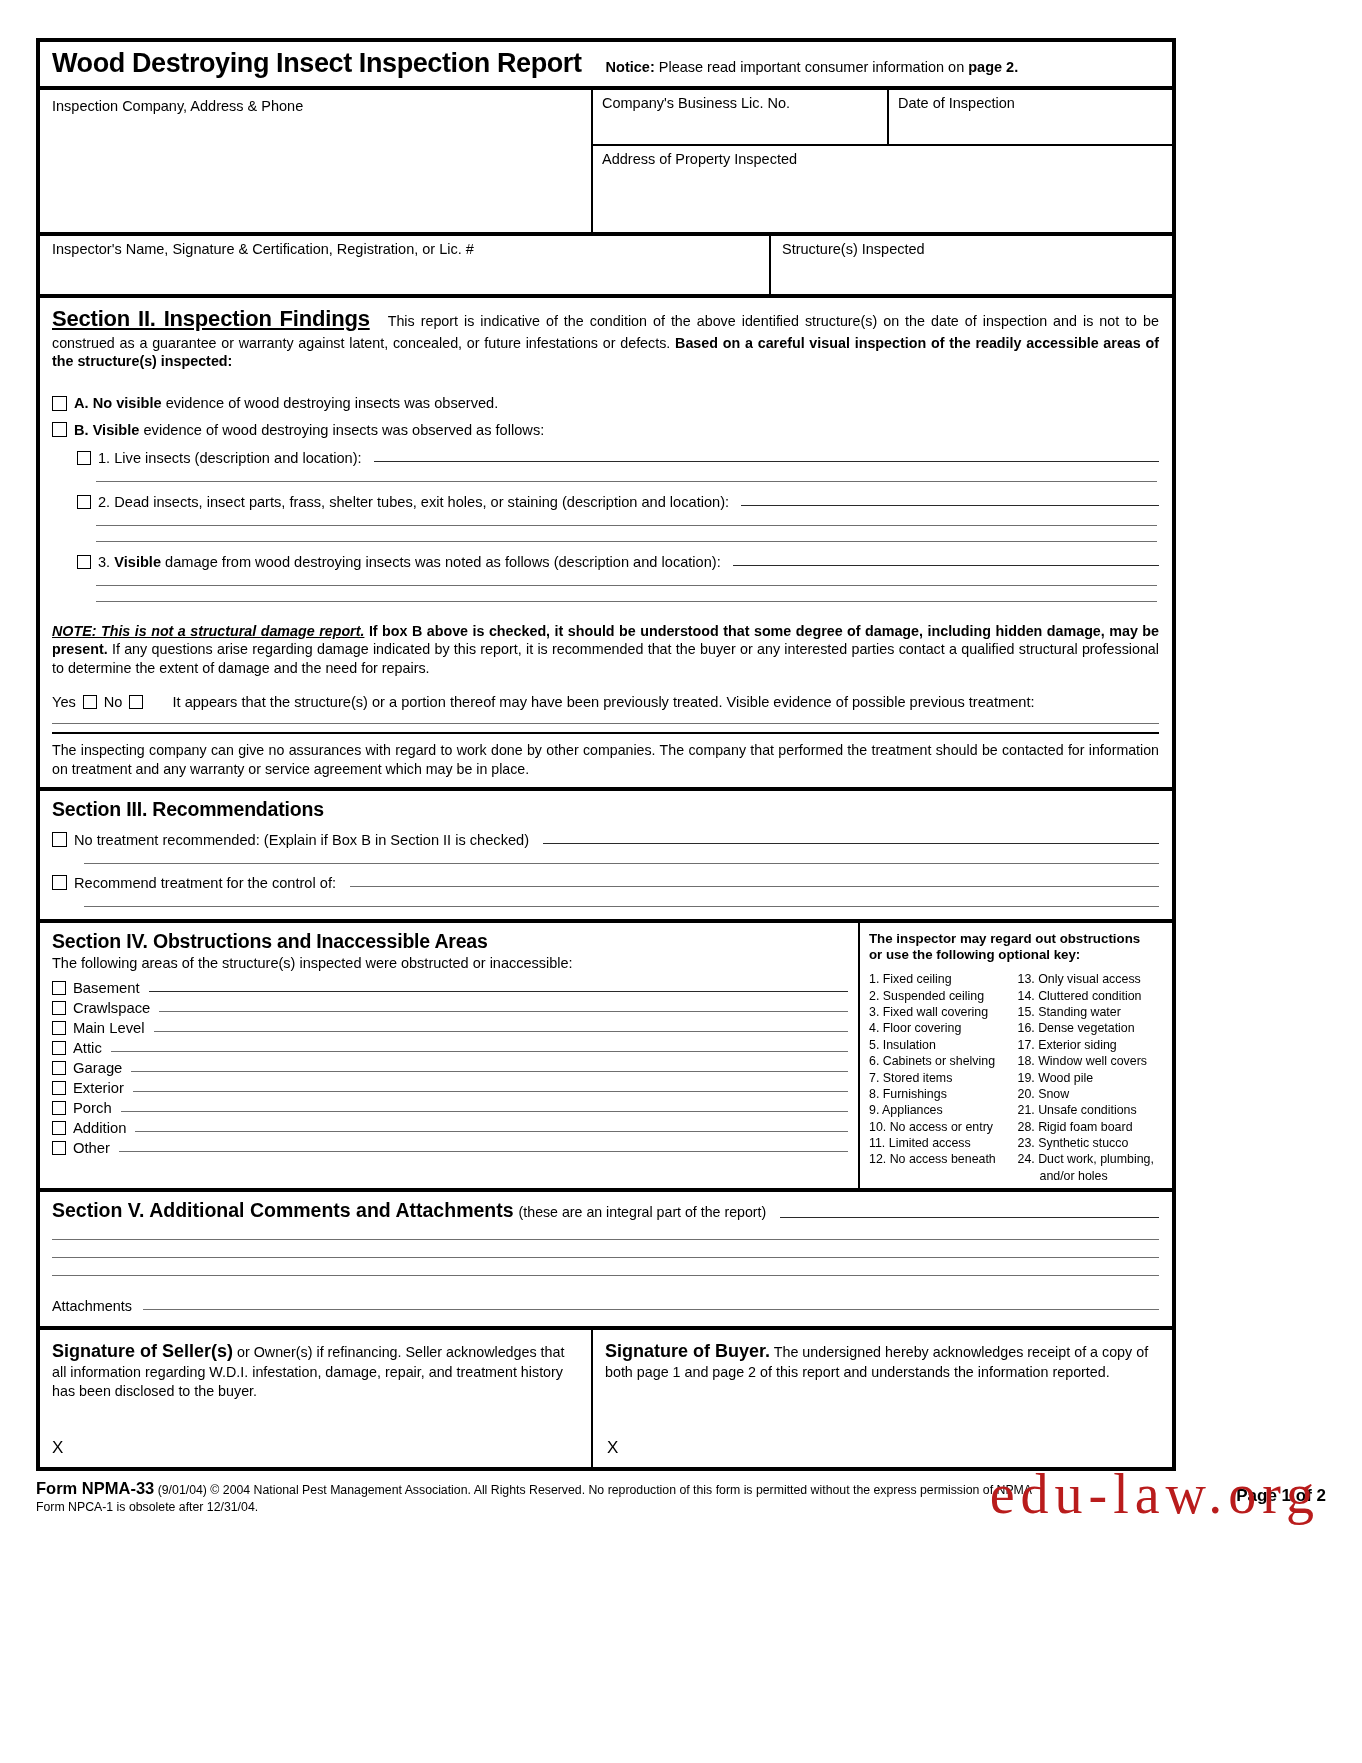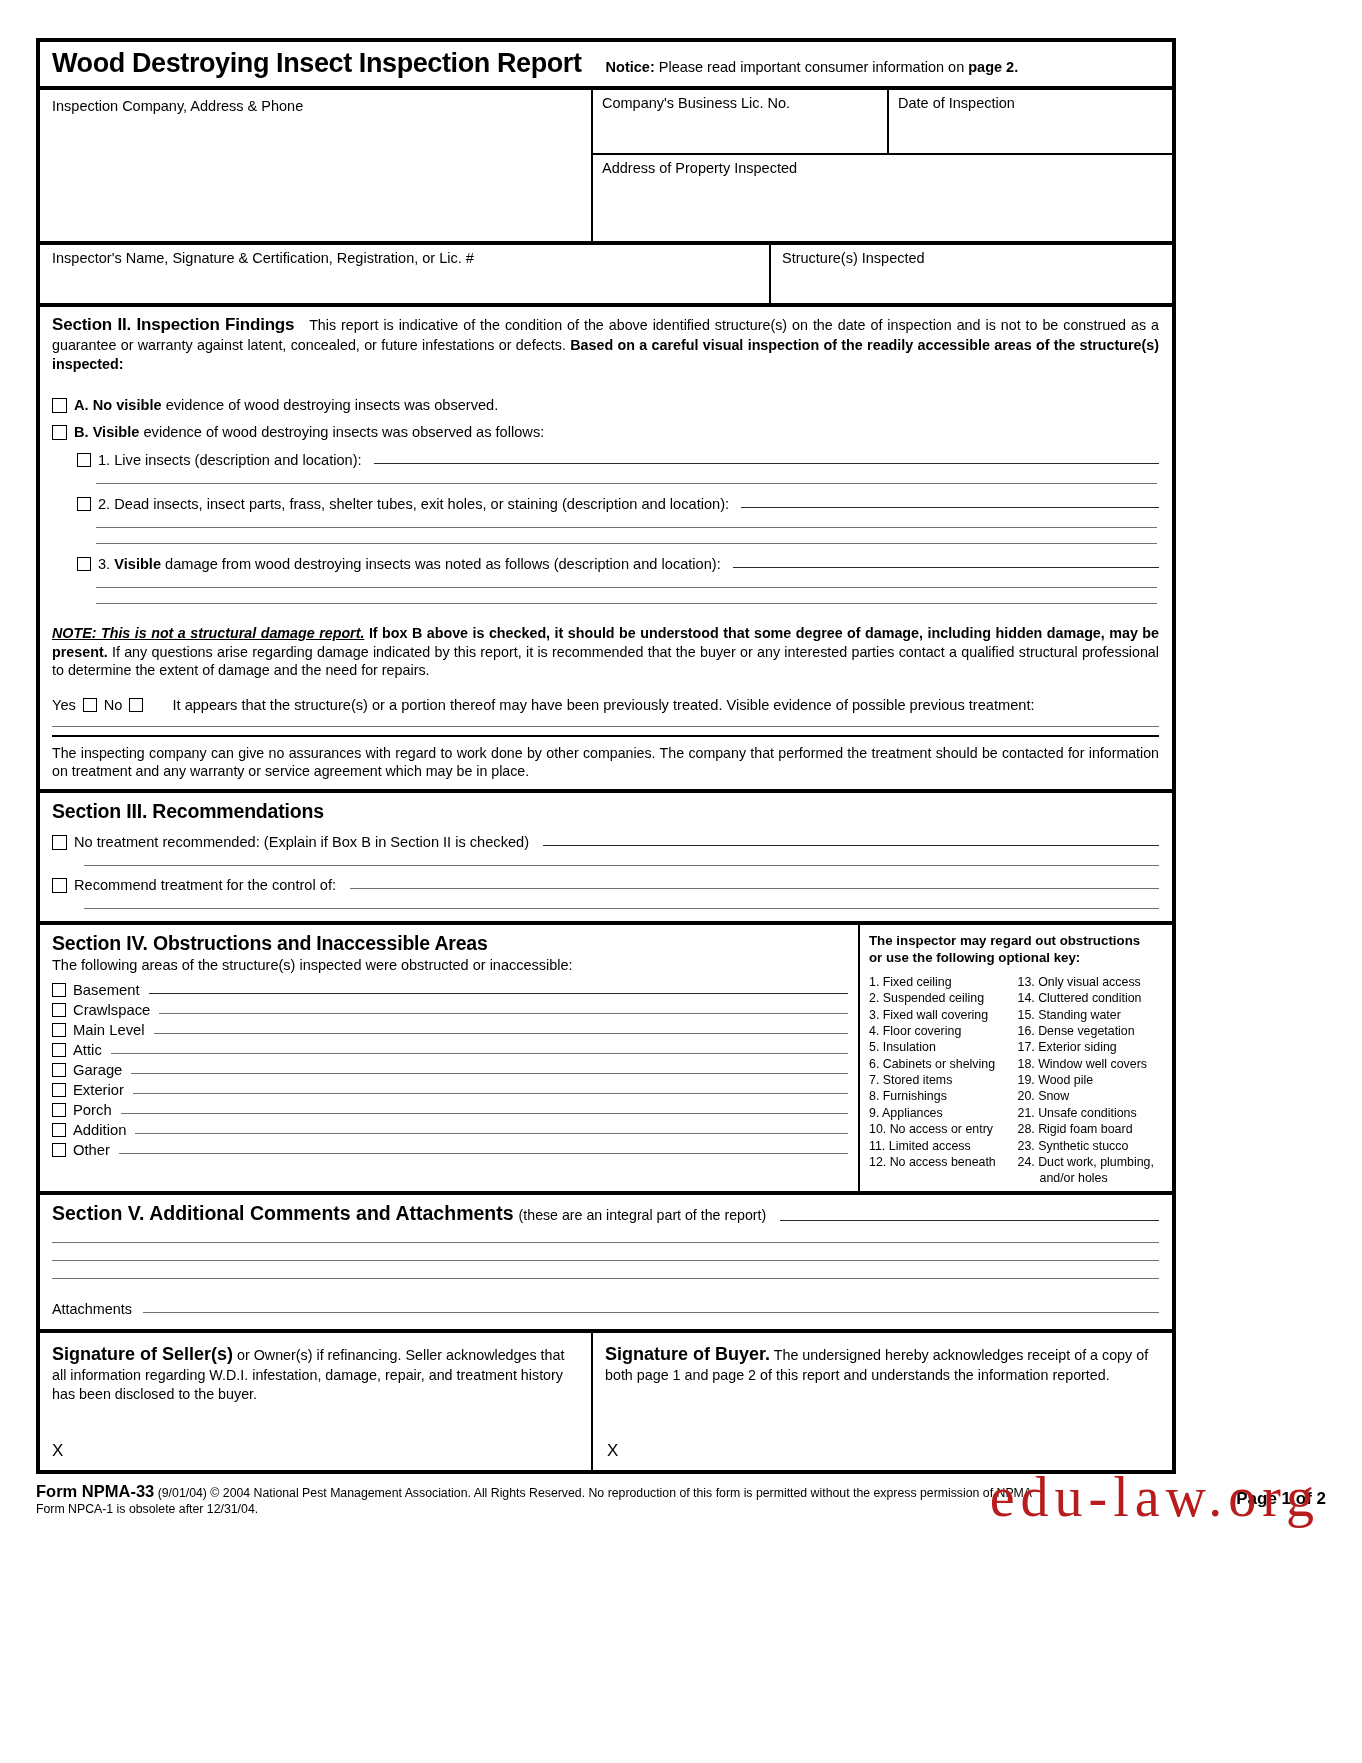--- a/index.html
+++ b/index.html
@@ -98,21 +98,21 @@
   }
   .sec-head {
     font-size: 19.5px;
     font-weight: bold;
     letter-spacing: -0.2px;
   }
   .sec-sub {
     font-size: 14.5px;
     margin-top: 2px;
   }
-  .lic-row { display: flex; height: 63px; }
+  .lic-row { display: flex; height: 54px; }
   .lic-cell {
     padding: 5px 0 0 9px;
     font-size: 14.5px;
     box-sizing: border-box;
   }
   .lic-a { width: 294px; }
   .lic-b { flex: 1; border-left: 2px solid #000; }
   .addr-cell {
     border-top: 2px solid #000;
     padding: 5px 0 0 9px;
@@ -142,21 +142,21 @@
   
   .sec2 {
     border-top: 4px solid #000;
     padding: 7px 13px 9px 12px;
   }
   .s2-intro {
     font-size: 14.3px;
     line-height: 1.30;
     text-align: justify;
   }
-  .s2-intro .sec-head { font-size: 17px; }
+  .s2-intro .sec-head { font-size: 22px; text-decoration: underline; }
   .opt-row {
     display: flex;
     align-items: center;
     font-size: 14.6px;
     margin-top: 11px;
   }
   .opt-row.a { margin-top: 24px; align-items: flex-end; }
   .sub-row {
     display: flex;
     align-items: center;

